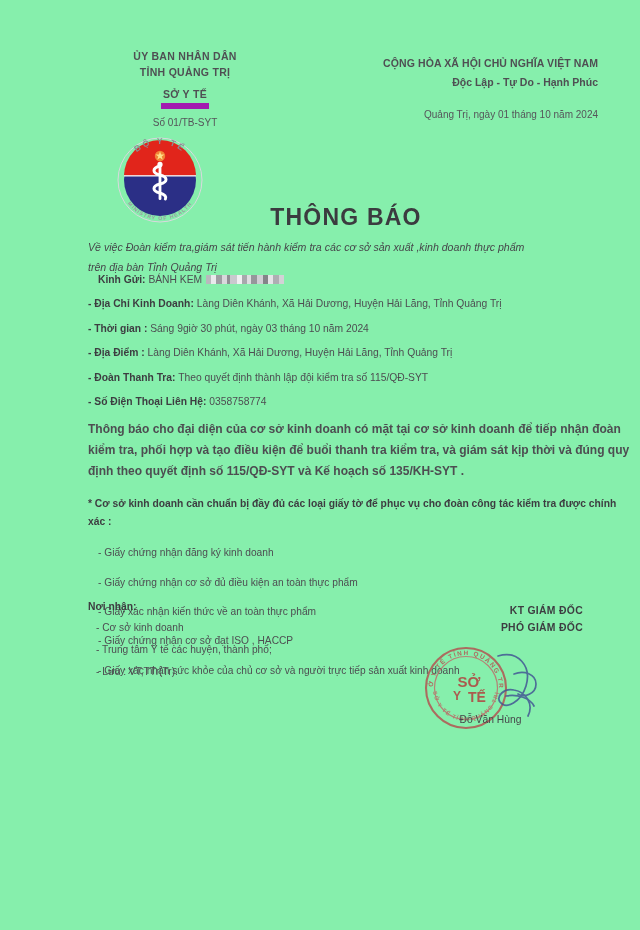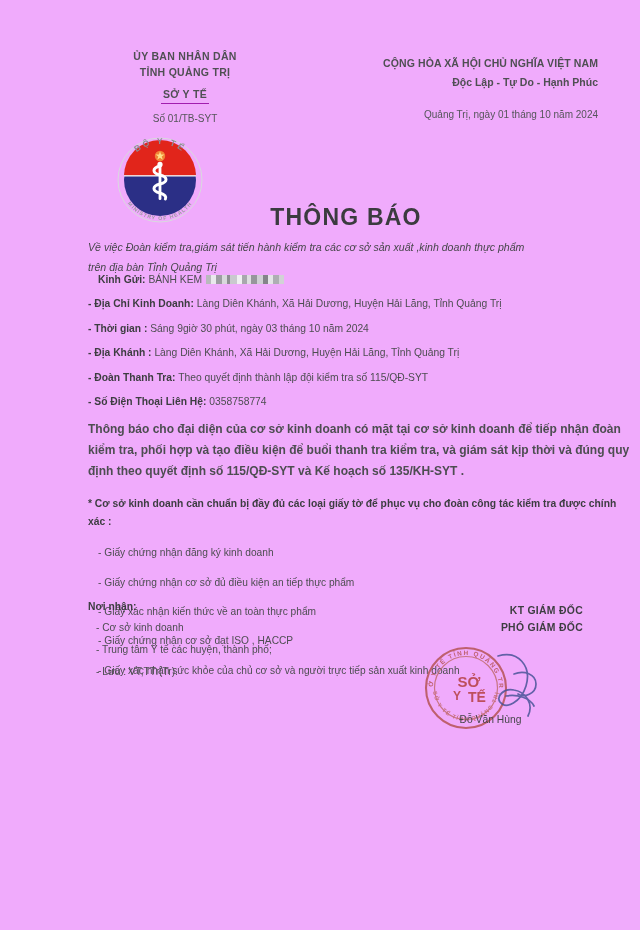--- a/index.html
+++ b/index.html
@@ -14,21 +14,21 @@
     font-family: "Liberation Sans", sans-serif;
     color: #4a4a4a;
     overflow: hidden;
   }
 
   .page {
     position: absolute;
     left: 0; top: 0;
     width: 640px;
     height: 930px;
-    background: #f0abfc;
+    background: #86efac;
   }
 
   
   .header {
     position: absolute;
     left: 0; top: 48px;
     width: 640px;
     height: 96px;
   }
   .hdr-left {
@@ -43,21 +43,21 @@
     font-size: 10.5px;
     font-weight: bold;
     color: #4f4f53;
     letter-spacing: .3px;
   }
   .hdr-left .l3 {
     font-size: 10.5px;
     font-weight: bold;
     color: #4f4f53;
     display: inline-block;
-    border-bottom: 1px solid #a21caf;
+    border-bottom: 6px solid #a21caf;
     padding: 0 2px 1px 2px;
     margin-top: 2px;
     letter-spacing: .3px;
   }
   .hdr-left .l4 {
     font-size: 10px;
     color: #55555a;
     margin-top: 6px;
   }
 
@@ -308,41 +308,41 @@
       <b>- Địa Chỉ Kinh Doanh:</b>
       <span>Làng Diên Khánh, Xã Hải Dương, Huyện Hải Lăng, Tỉnh Quảng Trị</span>
     </div>
 
     <div class="line">
       <b>- Thời gian :</b>
       <span>Sáng 9giờ 30 phút, ngày 03 tháng 10 năm 2024</span>
     </div>
 
     <div class="line">
-      <b>- Địa Khánh :</b>
+      <b>- Địa Điểm :</b>
       <span>Làng Diên Khánh, Xã Hải Dương, Huyện Hải Lăng, Tỉnh Quảng Trị</span>
     </div>
 
     <div class="line">
       <b>- Đoàn Thanh Tra:</b>
       <span>Theo quyết định thành lập đội kiểm tra số 115/QĐ-SYT</span>
     </div>
 
     <div class="line">
       <b>- Số Điện Thoại Liên Hệ:</b>
       <span>0358758774</span>
     </div>
 
     <div class="para">Thông báo cho đại diện của cơ sở kinh doanh có mặt tại cơ sở kinh doanh để tiếp nhận đoàn kiểm tra, phối hợp và tạo điều kiện để buổi thanh tra kiểm tra, và giám sát kịp thời và đúng quy định theo quyết định  số 115/QĐ-SYT và Kế hoạch số 135/KH-SYT .</div>
 
     <div class="para-star">* Cơ sở kinh doanh cần chuẩn bị đầy đủ các loại giấy tờ để phục vụ cho đoàn công tác kiểm tra được chính xác :</div>
 
     <div class="doc-list">
       <div class="di">- Giấy chứng nhận đăng ký kinh doanh</div>
-      <div class="di">- Giấy chứng nhận cơ sở đủ điều kiện an tiếp thực phẩm</div>
+      <div class="di">- Giấy chứng nhận cơ sở đủ điều kiện an toàn thực phẩm</div>
       <div class="di">- Giấy xác nhận kiến thức về an toàn thực phẩm</div>
       <div class="di">- Giấy chứng nhận cơ sở đạt ISO , HACCP</div>
       <div class="di">- Giấy xác nhận sức khỏe của chủ cơ sở và người trực tiếp sản xuất kinh doanh</div>
     </div>
   </div>
 
   <div class="recipients">
     <div class="rtitle">Nơi nhận:</div>
     <div class="ri">- Cơ sở kinh doanh</div>
     <div class="ri">- Trung tâm  Y tế các huyện, thành phố;</div>

